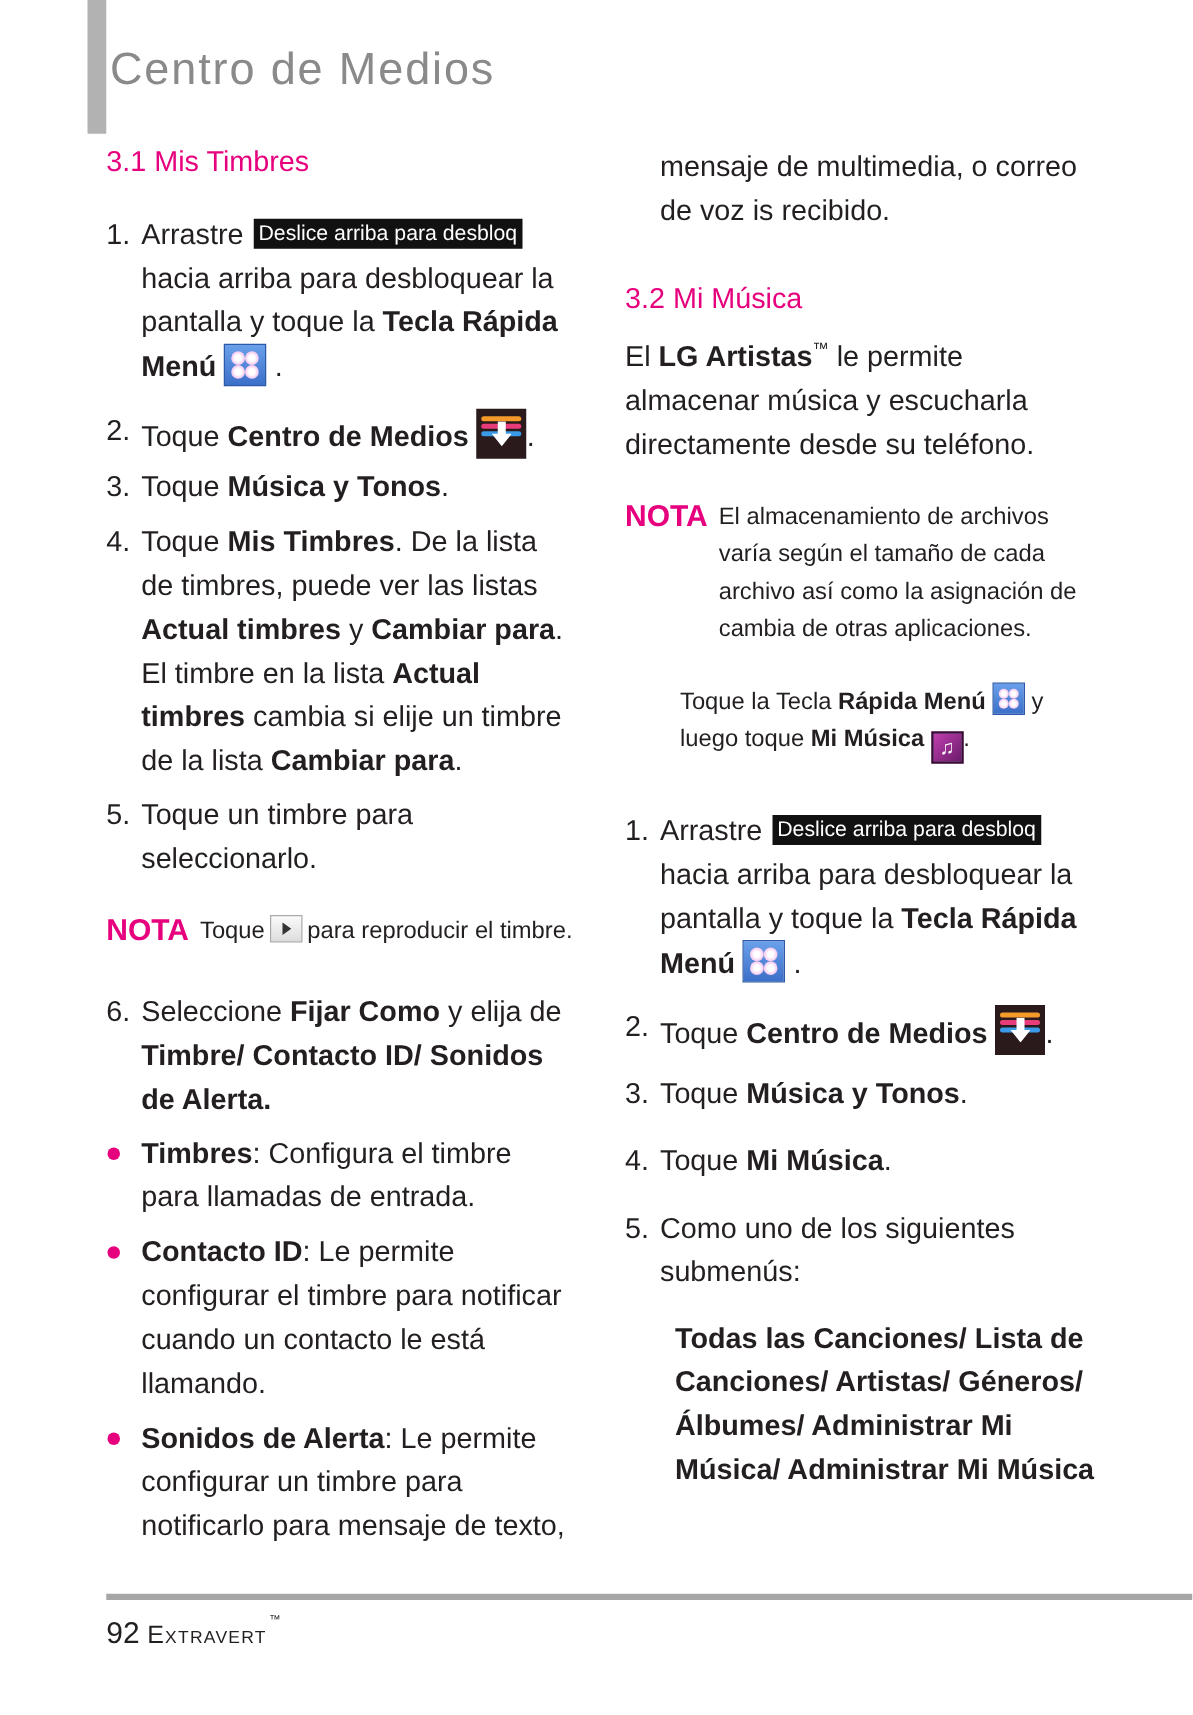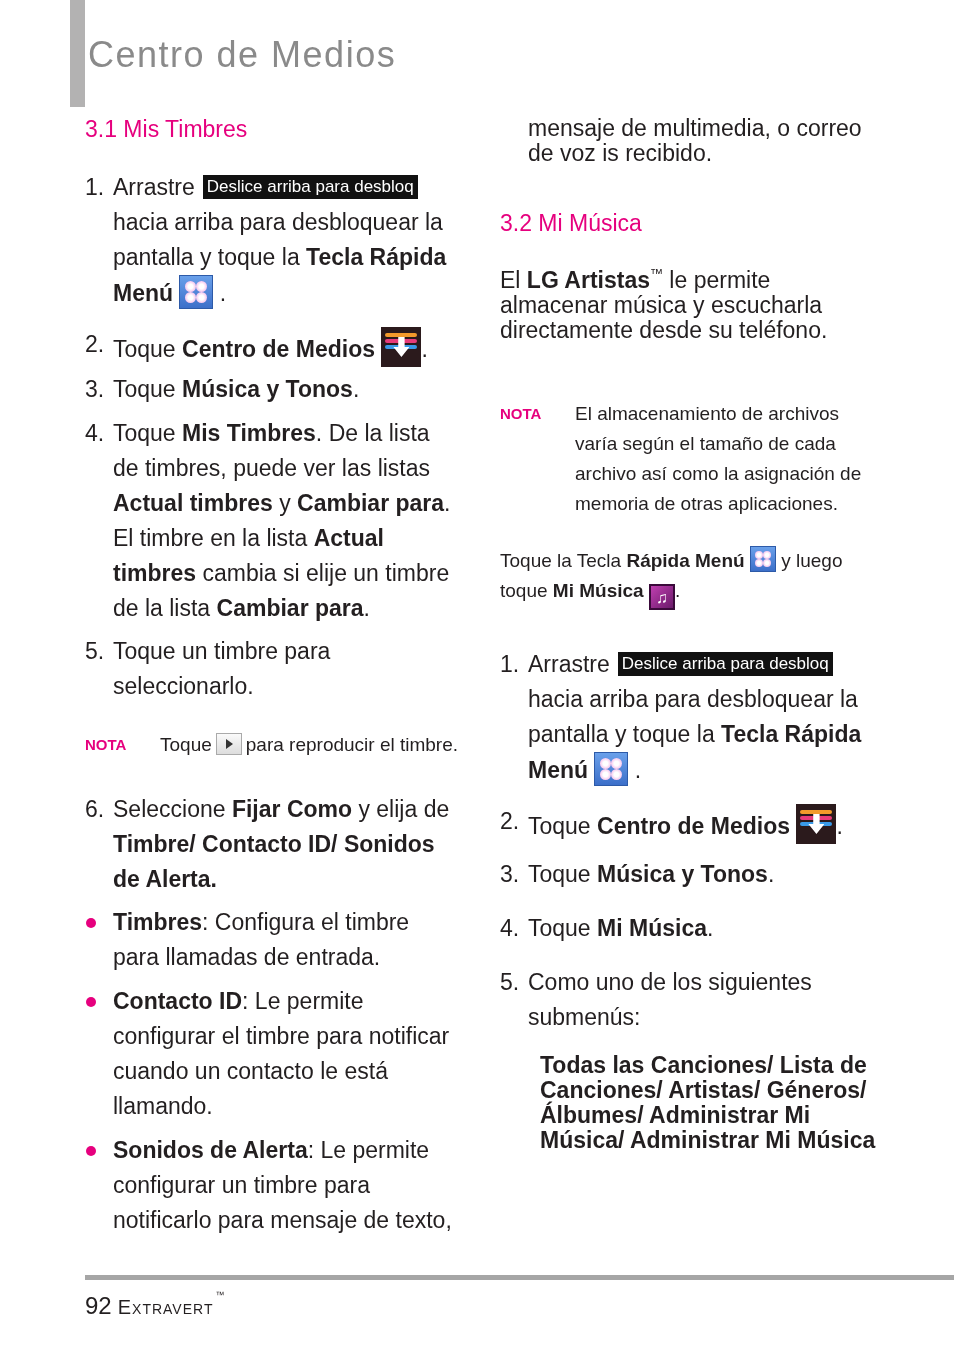--- a/index.html
+++ b/index.html
@@ -5,45 +5,45 @@
   html, body { margin: 0; padding: 0; background: #ffffff; }
   body { width: 954px; height: 1372px; position: relative; overflow: hidden;
          font-family: "Liberation Sans", "DejaVu Sans", sans-serif; color: #231f20; }
   .title-bar { position: absolute; left: 70px; top: 0; width: 15px; height: 107px; background: #b3b2b2; }
   .page-title { position: absolute; left: 88px; top: 34px; font-size: 36px; color: #8a8a8a; letter-spacing: 1.5px; font-weight: normal; margin: 0; }
   .col { position: absolute; top: 0; }
   .col-left { left: 85px; width: 375px; }
   .col-right { left: 500px; width: 380px; }
   .abs { position: absolute; }
   .section-heading { font-size: 23px; color: #e6007e; margin: 0; font-weight: normal; }
-  .para { font-size: 23px; line-height: 25px; }
+  .para { font-size: 23px; line-height: 35px; }
   .step { position: absolute; font-size: 23px; line-height: 35px; }
   .step .num { position: absolute; left: 0; top: 0; }
   .step .body { padding-left: 28px; display: block; }
   b, .b { font-weight: bold; }
   .b { font-weight: 600; }
   .unlock-bar { display: inline-block; background: #111; color: #fff; font-size: 17px; line-height: 24px; padding: 0 4px; vertical-align: 3px; margin-left: 8px; }
   .menu-icon { display: inline-block; width: 34px; height: 34px; background: linear-gradient(#6aa0ea, #3c6fc9); border: 1px solid #2d5aa8; position: relative; vertical-align: -8px; box-sizing: border-box; }
   .menu-icon i { position: absolute; width: 11px; height: 11px; border-radius: 50%; background: radial-gradient(#fff 30%, #f5c6ee 70%); }
   .menu-icon.sm { width: 26px; height: 26px; vertical-align: -5px; }
   .menu-icon.sm i { width: 8px; height: 8px; }
   .media-icon { display: inline-block; width: 40px; height: 40px; background: #2b1a1c; position: relative; vertical-align: -10px; overflow: hidden; }
   .media-icon .wave { position: absolute; left: 4px; right: 4px; height: 4px; border-radius: 3px; }
   .media-icon .arrow { position: absolute; left: 12px; top: 10px; width: 16px; height: 20px; background: #fff; clip-path: polygon(30% 0, 70% 0, 70% 50%, 100% 50%, 50% 100%, 0 50%, 30% 50%); }
   .music-icon { display: inline-block; width: 26px; height: 26px; background: linear-gradient(135deg, #c03fb0, #6a1a6a); border: 2px solid #3a0a3a; vertical-align: -6px; color: #fff; font-size: 16px; line-height: 24px; text-align: center; box-sizing: border-box; }
   .play-icon { display: inline-block; width: 24px; height: 20px; border: 1px solid #aaa; background: linear-gradient(#fafafa, #ddd); vertical-align: -4px; position: relative; margin: 0 4px; }
   .play-icon::after { content: ""; position: absolute; left: 9px; top: 5px; border-left: 7px solid #333; border-top: 5px solid transparent; border-bottom: 5px solid transparent; }
   .nota { position: absolute; font-size: 19px; line-height: 30px; }
-  .nota .label { position: absolute; left: 0; top: 0; color: #e6007e; font-weight: bold; font-size: 15px; }
+  .nota .label { position: absolute; left: 0; top: 0; color: #e6007e; font-weight: bold; font-size: 24px; }
   .nota .text { display: block; padding-left: 75px; }
   .bullet { position: absolute; font-size: 23px; line-height: 35px; }
   .bullet .dot { position: absolute; left: 1px; top: 13px; width: 10px; height: 10px; border-radius: 50%; background: #e6007e; }
   .bullet .body { display: block; padding-left: 28px; }
   .acceso-heading { font-size: 20px; color: #e6007e; font-weight: bold; }
-  .small { font-size: 19px; line-height: 30px; }
+  .small { font-size: 19px; line-height: 30px; margin-left: 44px; }
   .footer-rule { position: absolute; left: 85px; top: 1275px; width: 869px; height: 5px; background: #a6a6a6; }
   .footer { position: absolute; left: 85px; top: 1290px; font-size: 24px; color: #231f20; }
   .brand { font-variant: small-caps; letter-spacing: 1px; font-size: 20px; margin-left: 6px; }
   .tm { font-size: 9px; vertical-align: 16px; margin-left: 2px; }
   .tm-inline { font-size: 13px; vertical-align: 10px; }
 </style>
 </head>
 <body>
 
 <div class="title-bar"></div>
@@ -110,29 +110,29 @@
   </div>
   <div class="bullet" style="top:1133px;left:0;width:375px;">
     <span class="dot"></span>
     <span class="body"><span class="b">Sonidos de Alerta</span><span>: Le permite configurar un timbre para notificarlo para mensaje de texto,</span></span>
   </div>
 </div>
 
 <div class="col col-right">
   <div class="para abs" style="top:116px;left:28px;width:352px;">mensaje de multimedia, o correo de voz is recibido.</div>
 
-  <h2 class="section-heading abs" style="top:210px;left:0;">3.2 Mi Música</h2>
+  <h2 class="section-heading abs" style="top:225px;left:0;">3.2 Mi Música</h2>
 
   <div class="para abs" style="top:261px;left:0;width:380px;">
     <span>El </span><span class="b">LG Artistas</span><span class="tm-inline">™</span><span> le permite almacenar música y escucharla directamente desde su teléfono.</span>
   </div>
 
   <div class="nota" style="top:399px;left:0;width:380px;">
     <span class="label">NOTA</span>
-    <span class="text">El almacenamiento de archivos varía según el tamaño de cada archivo así como la asignación de memoria de otras aplicaciones.</span>
+    <span class="text">El almacenamiento de archivos varía según el tamaño de cada archivo así como la asignación de cambia de otras aplicaciones.</span>
   </div>
 
   <div class="abs" style="top:546px;left:0;width:380px;">
     <div class="small">
       <span>Toque la Tecla </span><span class="b">Rápida Menú</span>
       <span class="menu-icon sm"><i style="left:4px;top:4px"></i><i style="right:4px;top:4px"></i><i style="left:4px;bottom:4px"></i><i style="right:4px;bottom:4px"></i></span><span> y luego toque </span><span class="b">Mi Música</span>
       <span class="music-icon">♫</span><span>.</span>
     </div>
   </div>
 

